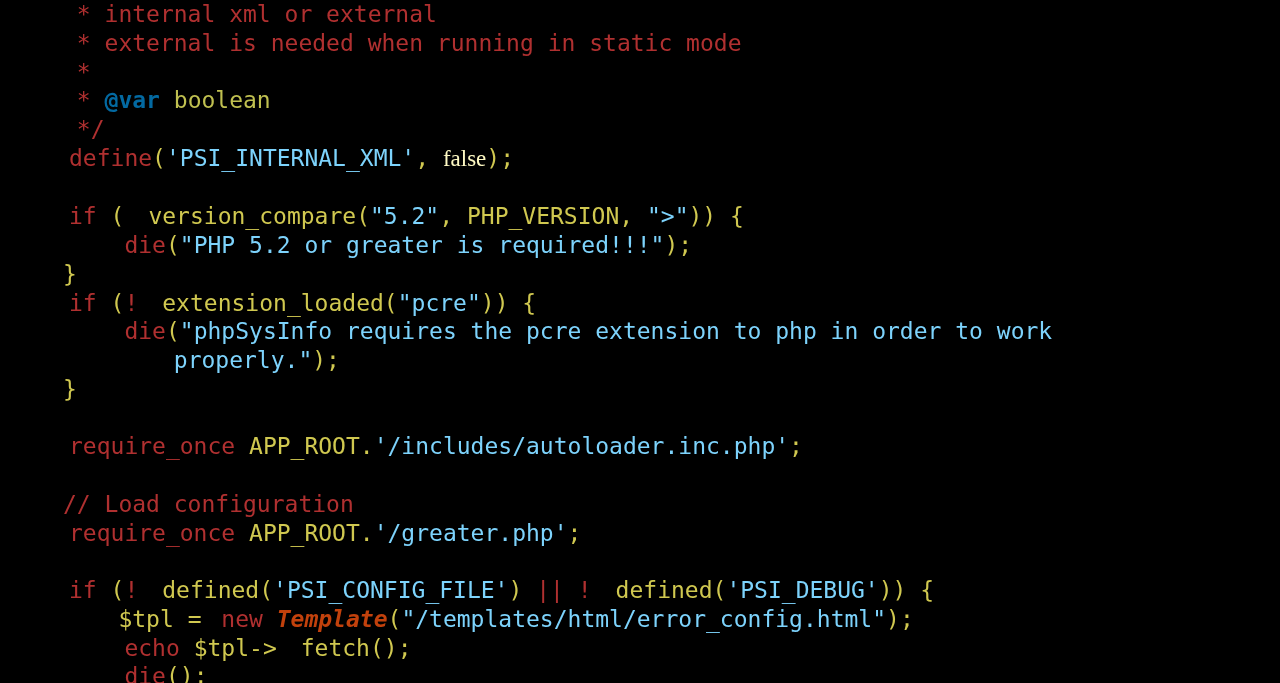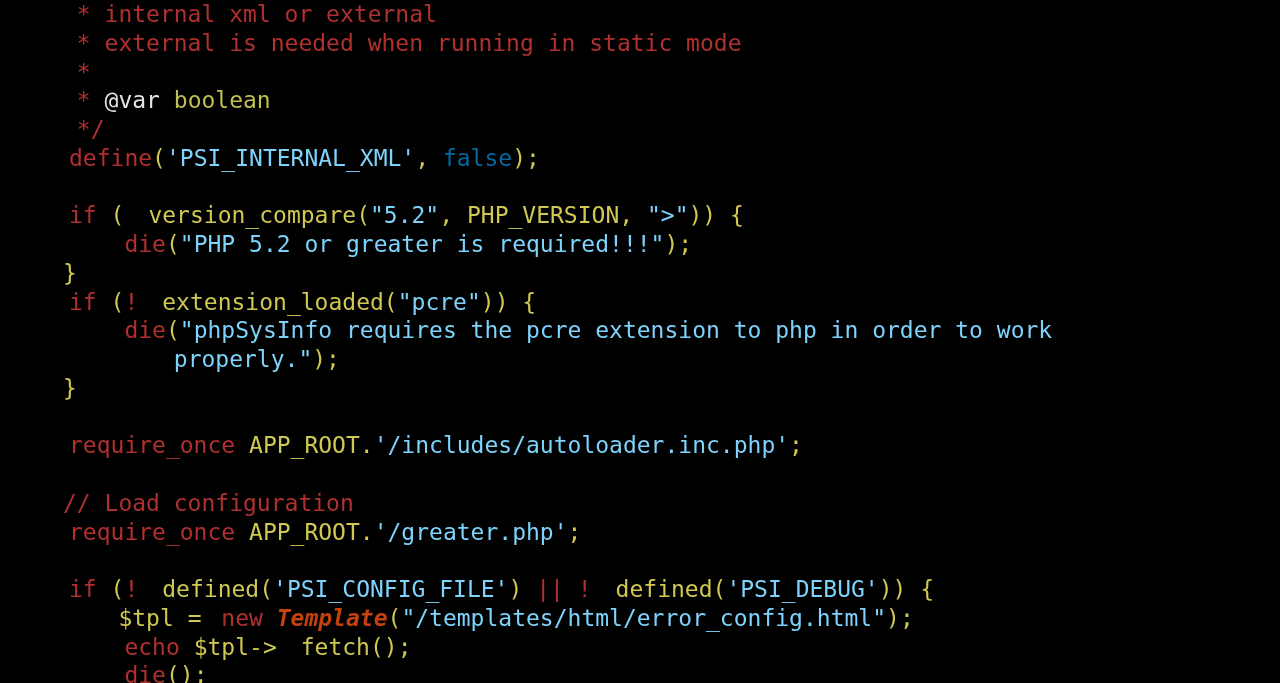--- a/index.html
+++ b/index.html
@@ -8,26 +8,26 @@
       font-family: 'Consolas', 'Monaco', 'Courier New', monospace;
       font-size: 23px;
       line-height: 1.25;
       padding: 0 0 0 63px;
       overflow: hidden;
       width: 1280px;
       height: 683px;
     }
     .line { white-space: pre; }
     .comment { color: #b03030; }
-    .comment-tag { color: #e5e5e5; font-weight: normal; }
+    .comment-tag { color: #0369a1; font-weight: bold; }
     .comment-type { color: #c0c050; }
     .keyword { color: #b03030; margin-left: 6px; }
     .string { color: #7dd3fc; }
     .punct { color: #d0c850; }
-    .boolean { color: #0369a1; }
+    .boolean { color: #fef9c3; font-family: Liberation Serif, serif; }
     .operator { color: #b03030; }
     .not { color: #b03030; }
     .function { color: #d0c850; margin-left: 24px; }
     .variable { color: #d0c850; }
     .classname { color: #c2410c; font-style: italic; font-weight: bold; }
     .constname { color: #d0c850; }
   </style>
 </head>
 <body>
 

